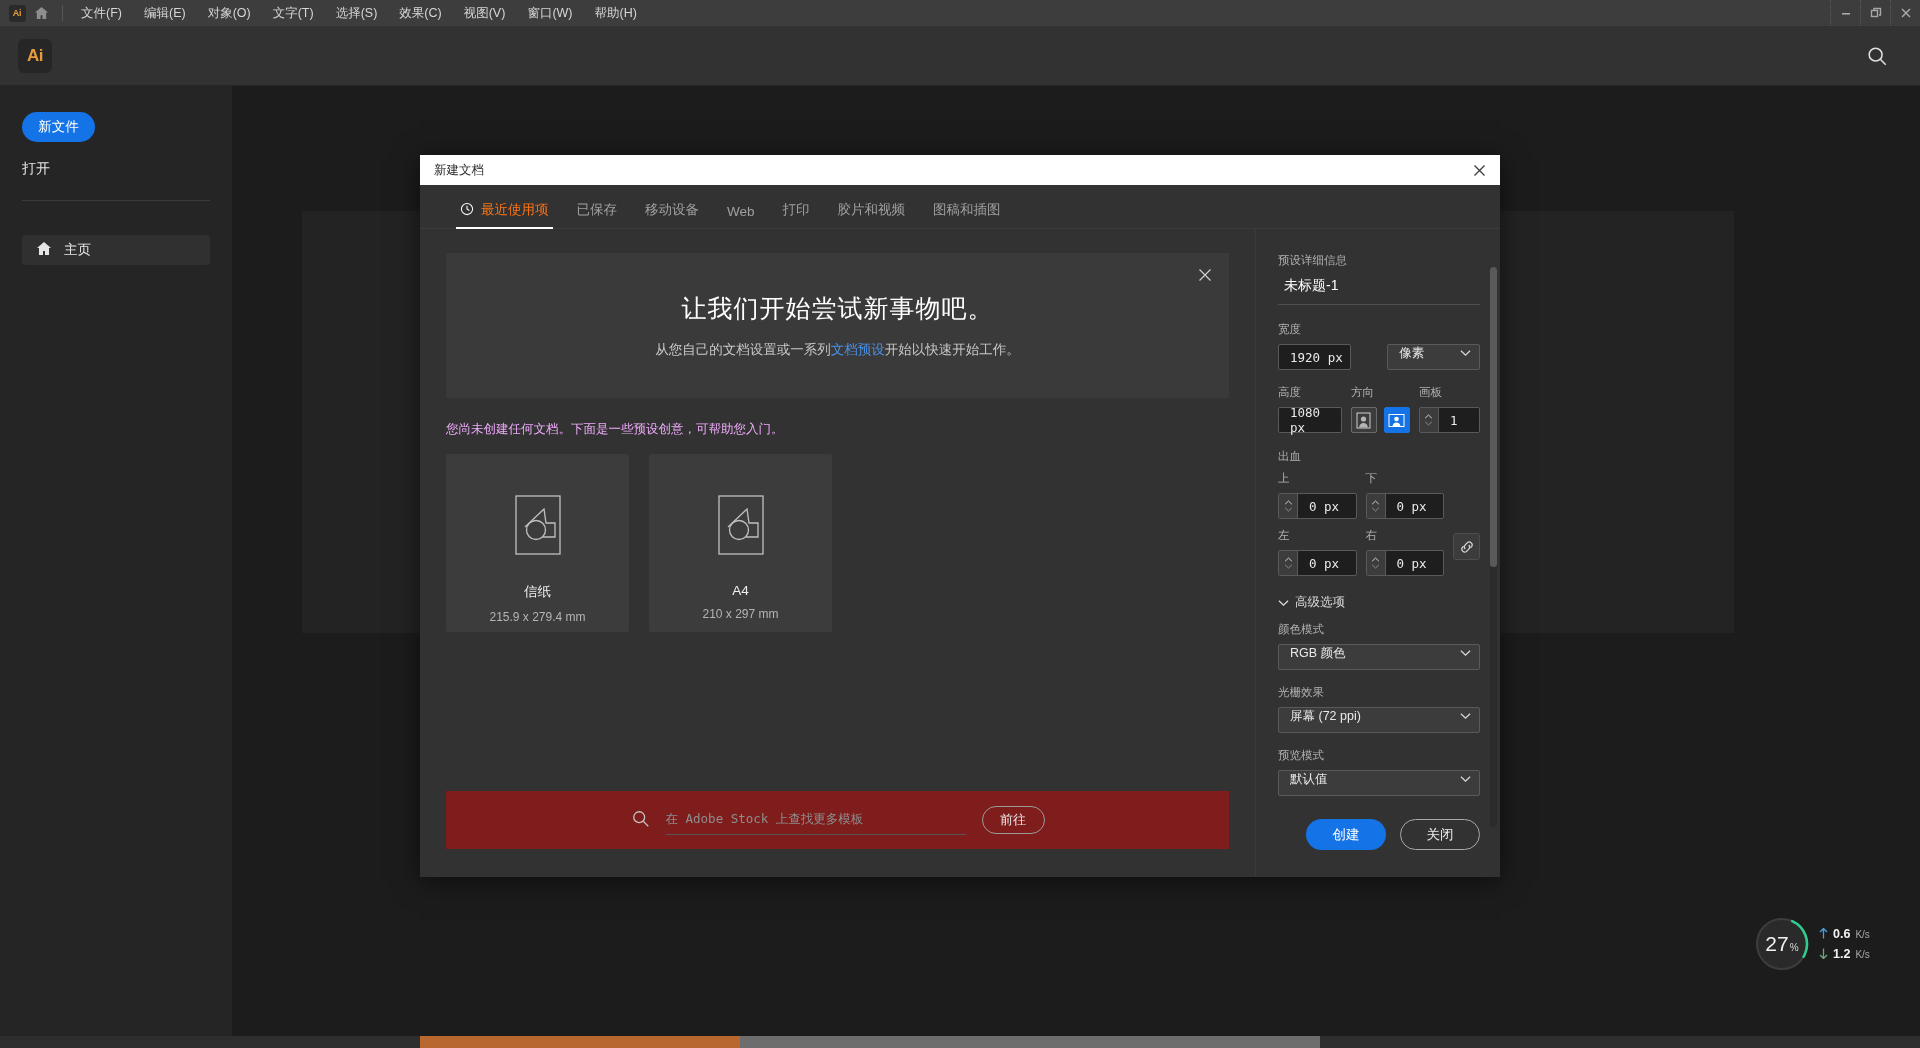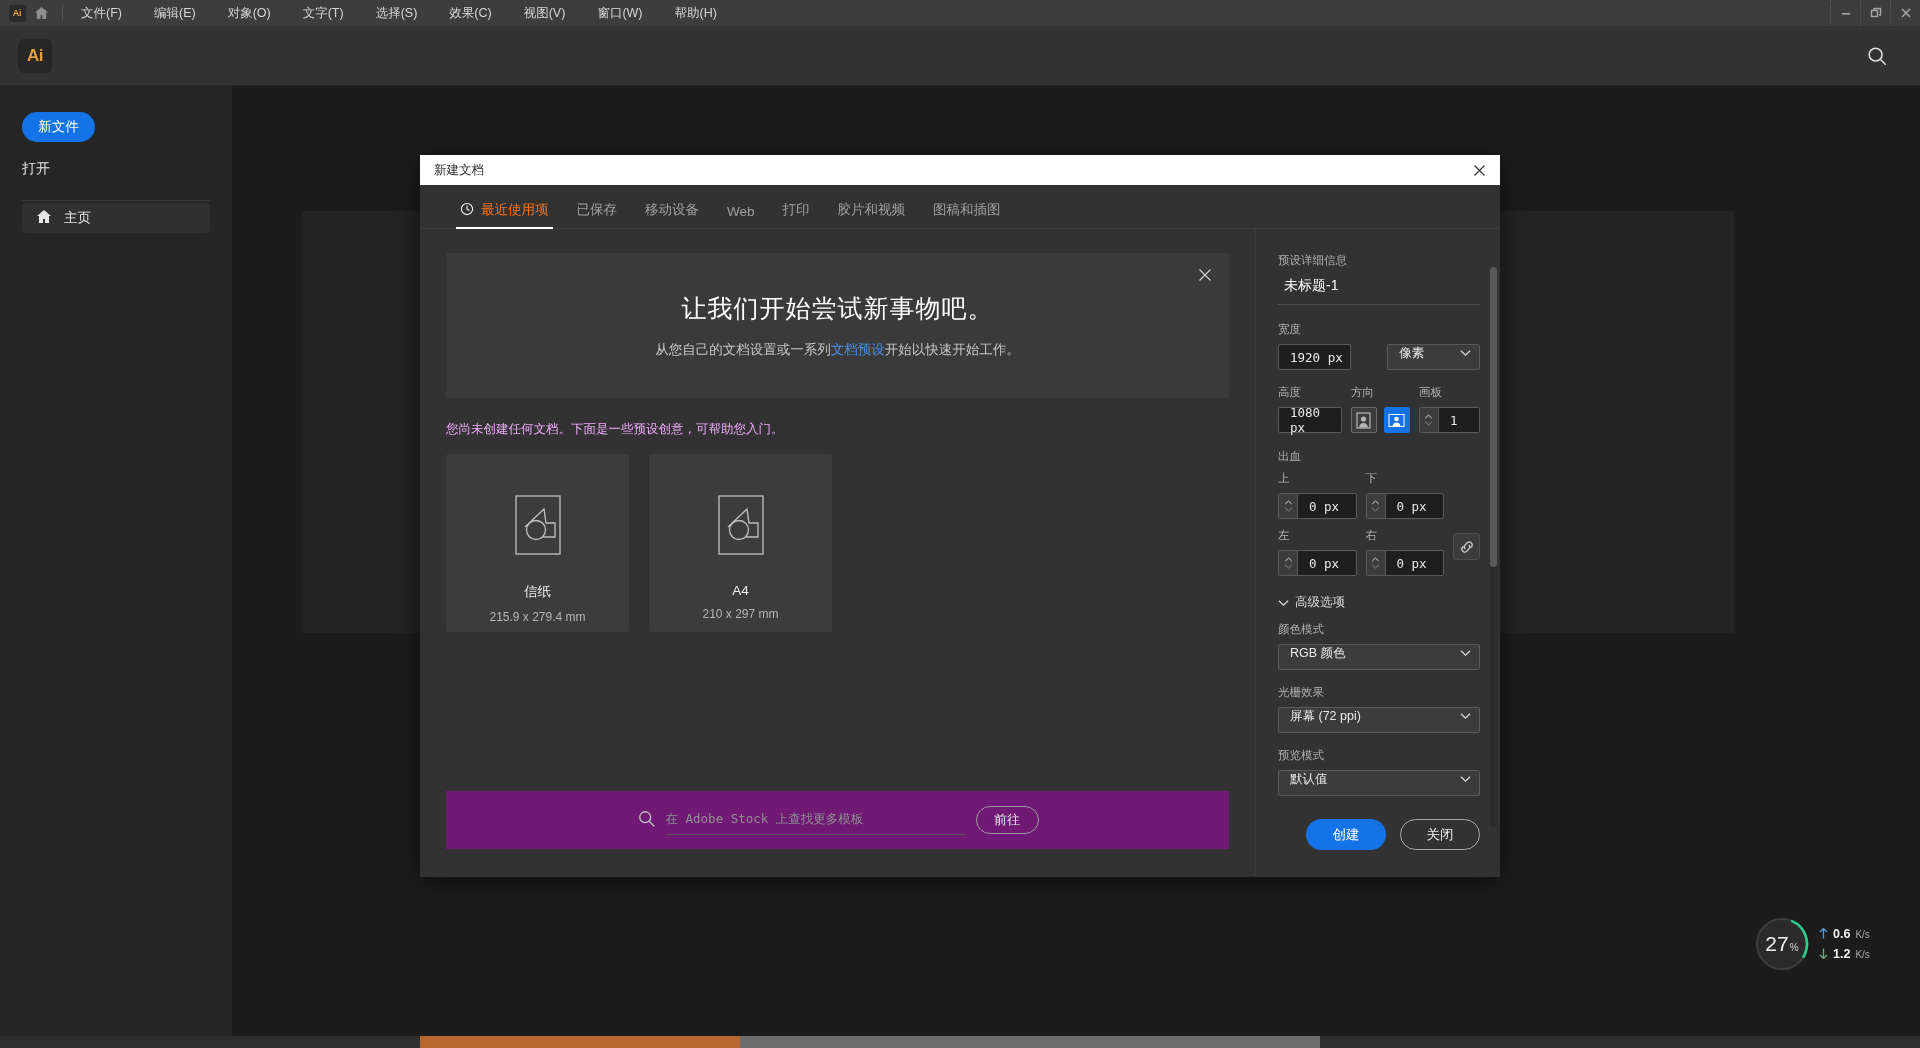--- a/index.html
+++ b/index.html
@@ -24,21 +24,21 @@
   .tb-ailogo .sq {
     width: 17px; height: 17px; border-radius: 3px; background: #2a2a2a;
     color: #e89b3c; font-size: 9px; font-weight: bold;
     display: flex; align-items: center; justify-content: center;
     letter-spacing: -0.3px;
   }
   .tb-home {
     width: 26px; height: 26px; display: flex; align-items: center; justify-content: center;
   }
   .tb-sep { width: 1px; height: 16px; background: #555; margin: 0 8px; }
-  .menubar { display: flex; align-items: flex-start; gap: 12px; }
+  .menubar { display: flex; align-items: flex-start; gap: 2px; }
   .menu-item {
     color: #d6d6d6; font-size: 12.5px; padding: 4px 10px; white-space: nowrap;
   }
   .tb-spacer { flex: 1; }
   .winbtns { display: flex; height: 26px; align-items: stretch; }
   .winbtn {
     width: 30px; display: flex; align-items: center; justify-content: center;
     border-left: 1px dotted #595959;
   }
   .winbtn svg { display: block; }
@@ -71,21 +71,21 @@
     display: flex; align-items: center; justify-content: center;
     font-weight: 500;
   }
   .open-btn {
     margin-left: 22px; margin-top: 18px; color: #e6e6e6; font-size: 14px;
     width: 60px;
   }
   .sb-divider {
     margin: 22px 22px 0 22px; height: 1px; background: #3b3b3b;
   }
-  .sb-nav { margin-top: 2px; padding: 0 22px; }
+  .sb-nav { margin-top: 34px; padding: 0 22px; }
   .sb-navitem {
     height: 30px; display: flex; align-items: center; gap: 12px;
     background: #303030; border-radius: 3px; padding-left: 14px;
   }
   .sb-navitem .lbl { color: #e6e6e6; font-size: 13.5px; }
 
   
   .canvas-area {
     position: absolute; top: 86px; left: 232px; width: 1688px; height: 962px;
     background: #1c1c1c;
@@ -156,22 +156,22 @@
     display: flex; flex-direction: column; align-items: center;
     padding-top: 38px; border: 2px solid transparent; border-radius: 2px;
   }
   .card.selected { border-color: #1473e6; background: #3a3a3a; }
   .card .thumb { height: 62px; display: flex; align-items: center; justify-content: center; }
   .card .cname { color: #efefef; font-size: 13.5px; margin-top: 27px; }
   .card .cdim { color: #b4b4b4; font-size: 12px; margin-top: 9px; }
 
   .stockbar {
     position: absolute; left: 26px; right: 26px; bottom: 27px; height: 58px;
-    background: #701a75; display: flex; align-items: center; justify-content: center;
-    gap: 10px;
+    background: #7f1d1d; display: flex; align-items: center; justify-content: center;
+    gap: 16px;
   }
   .stock-input {
     width: 300px; height: 30px; display: flex; align-items: center;
     border-bottom: 1px solid #555; color: #8e8e8e; font-size: 12.5px;
     font-family: "DejaVu Sans Mono", monospace;
   }
   .stock-go {
     width: 63px; height: 28px; border: 1px solid #9a9a9a; border-radius: 15px;
     color: #e8e8e8; font-size: 13px;
     display: flex; align-items: center; justify-content: center;

